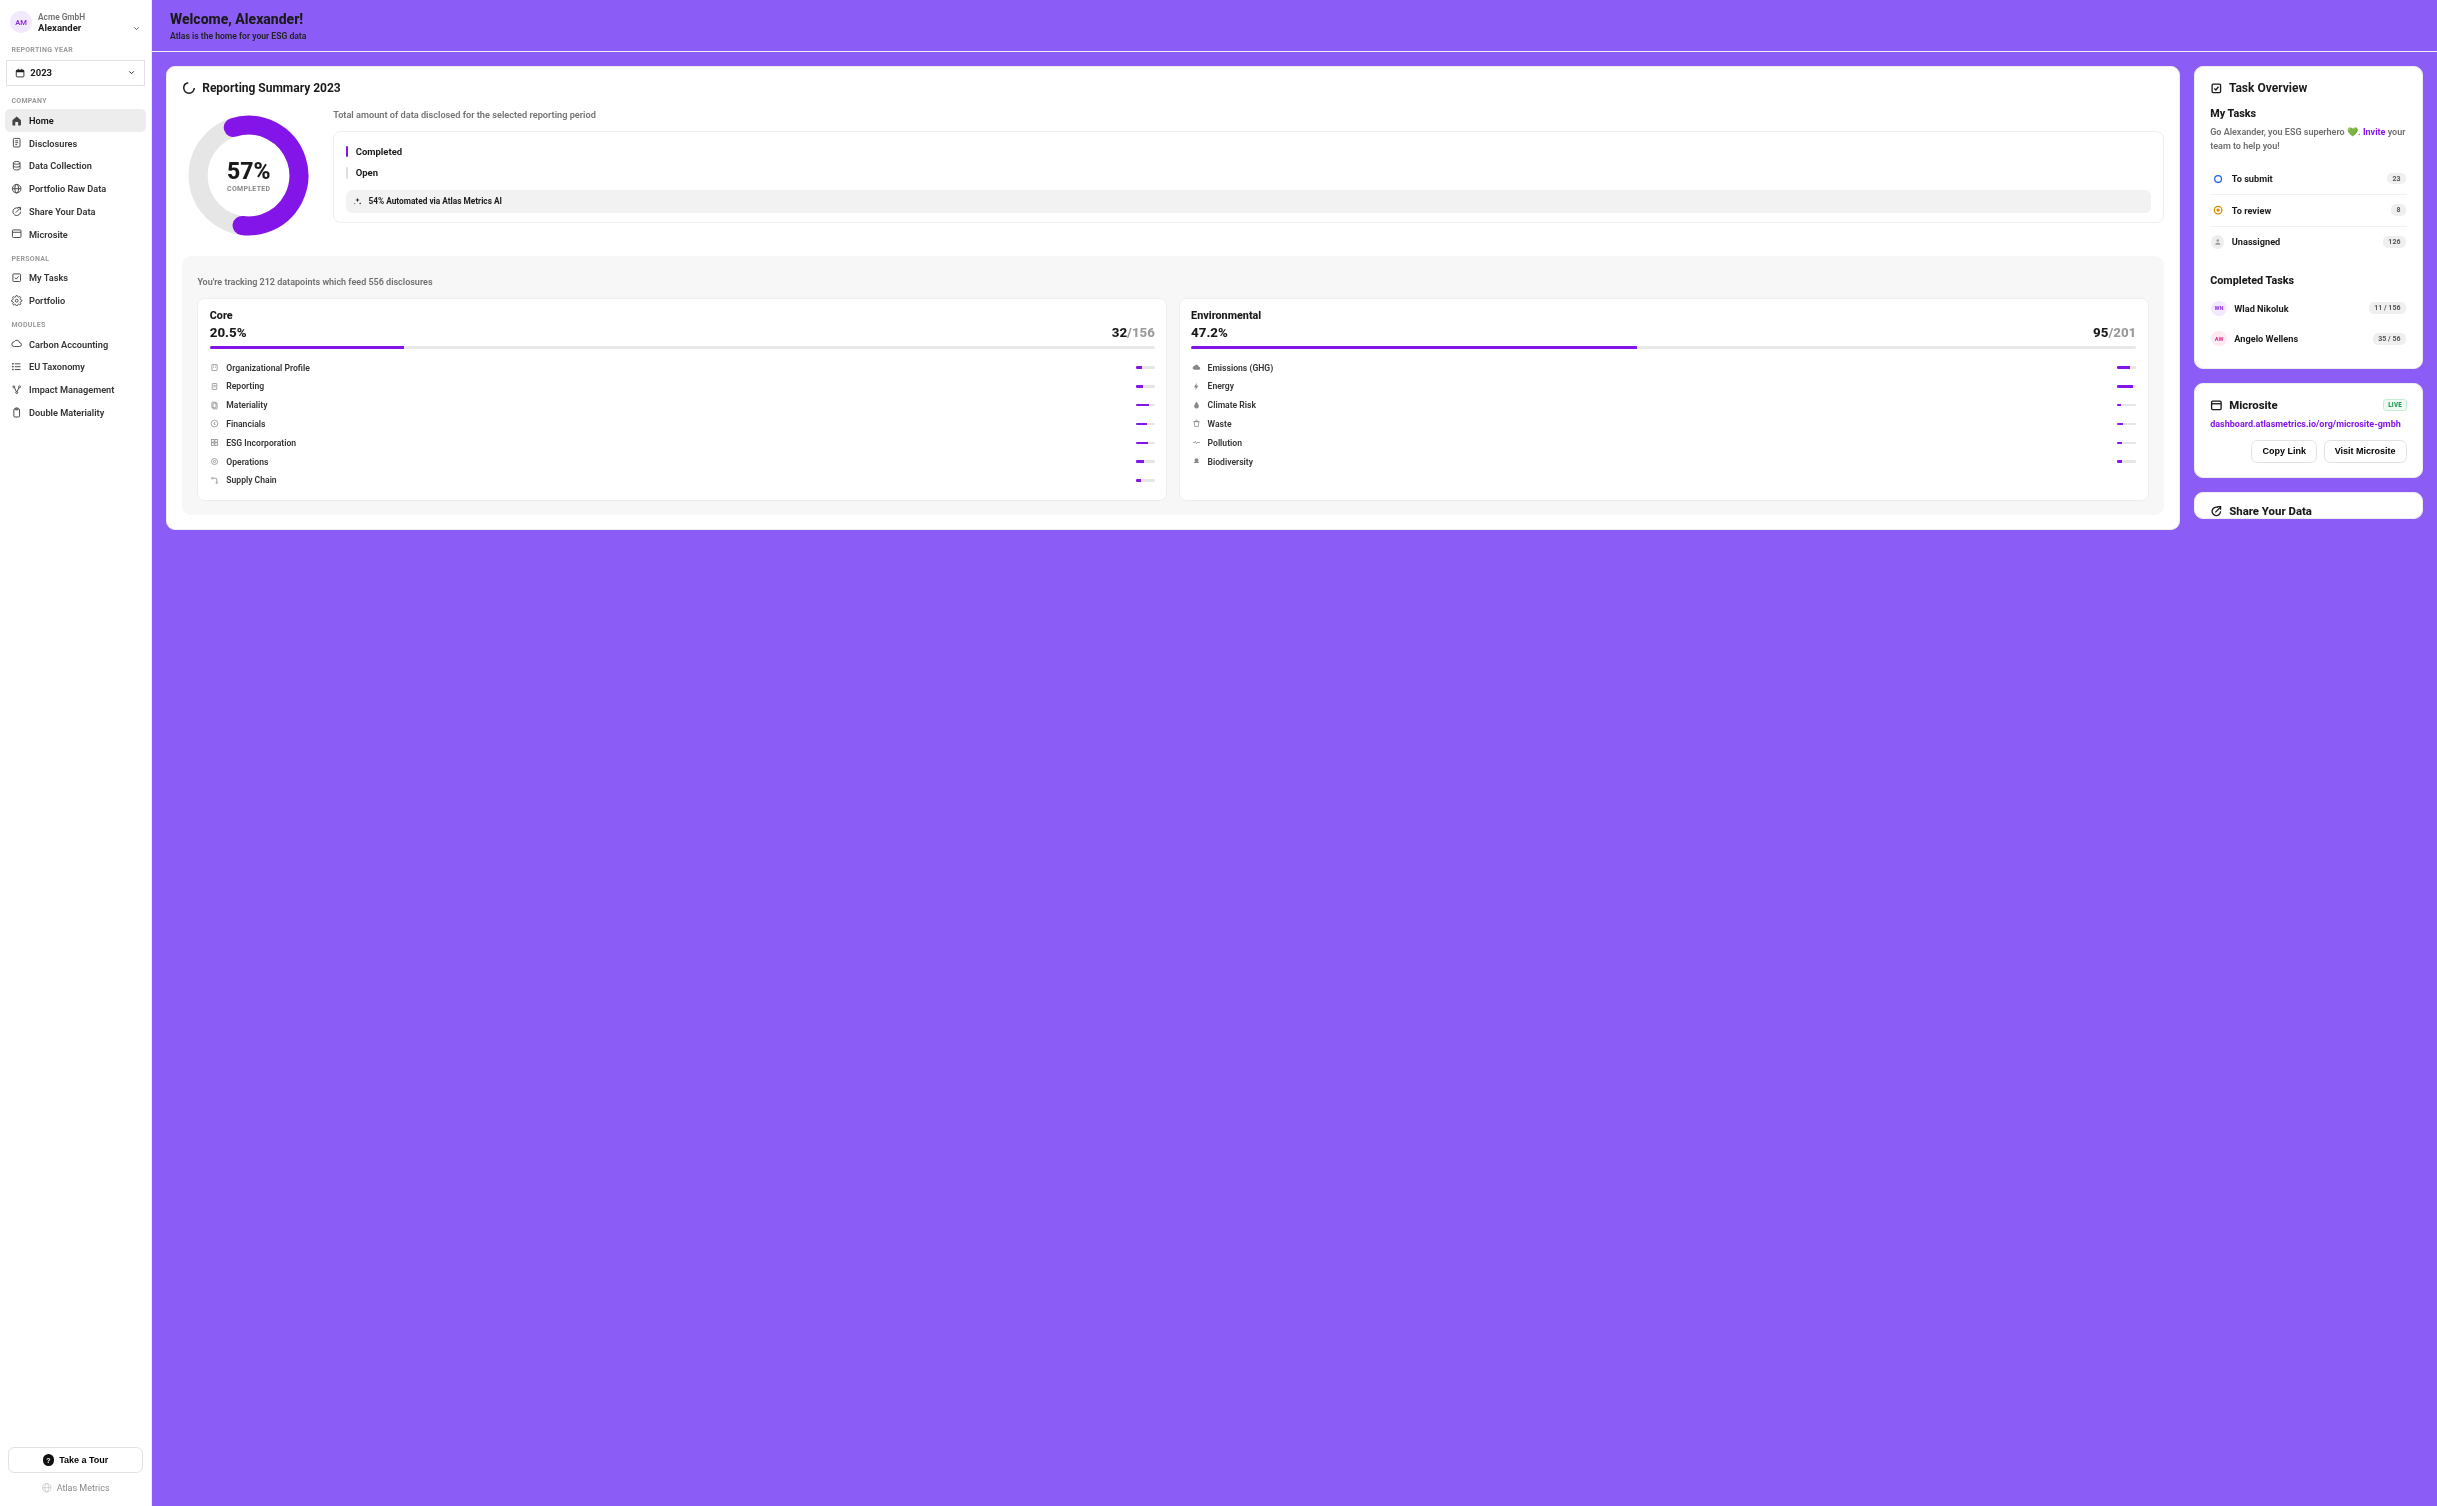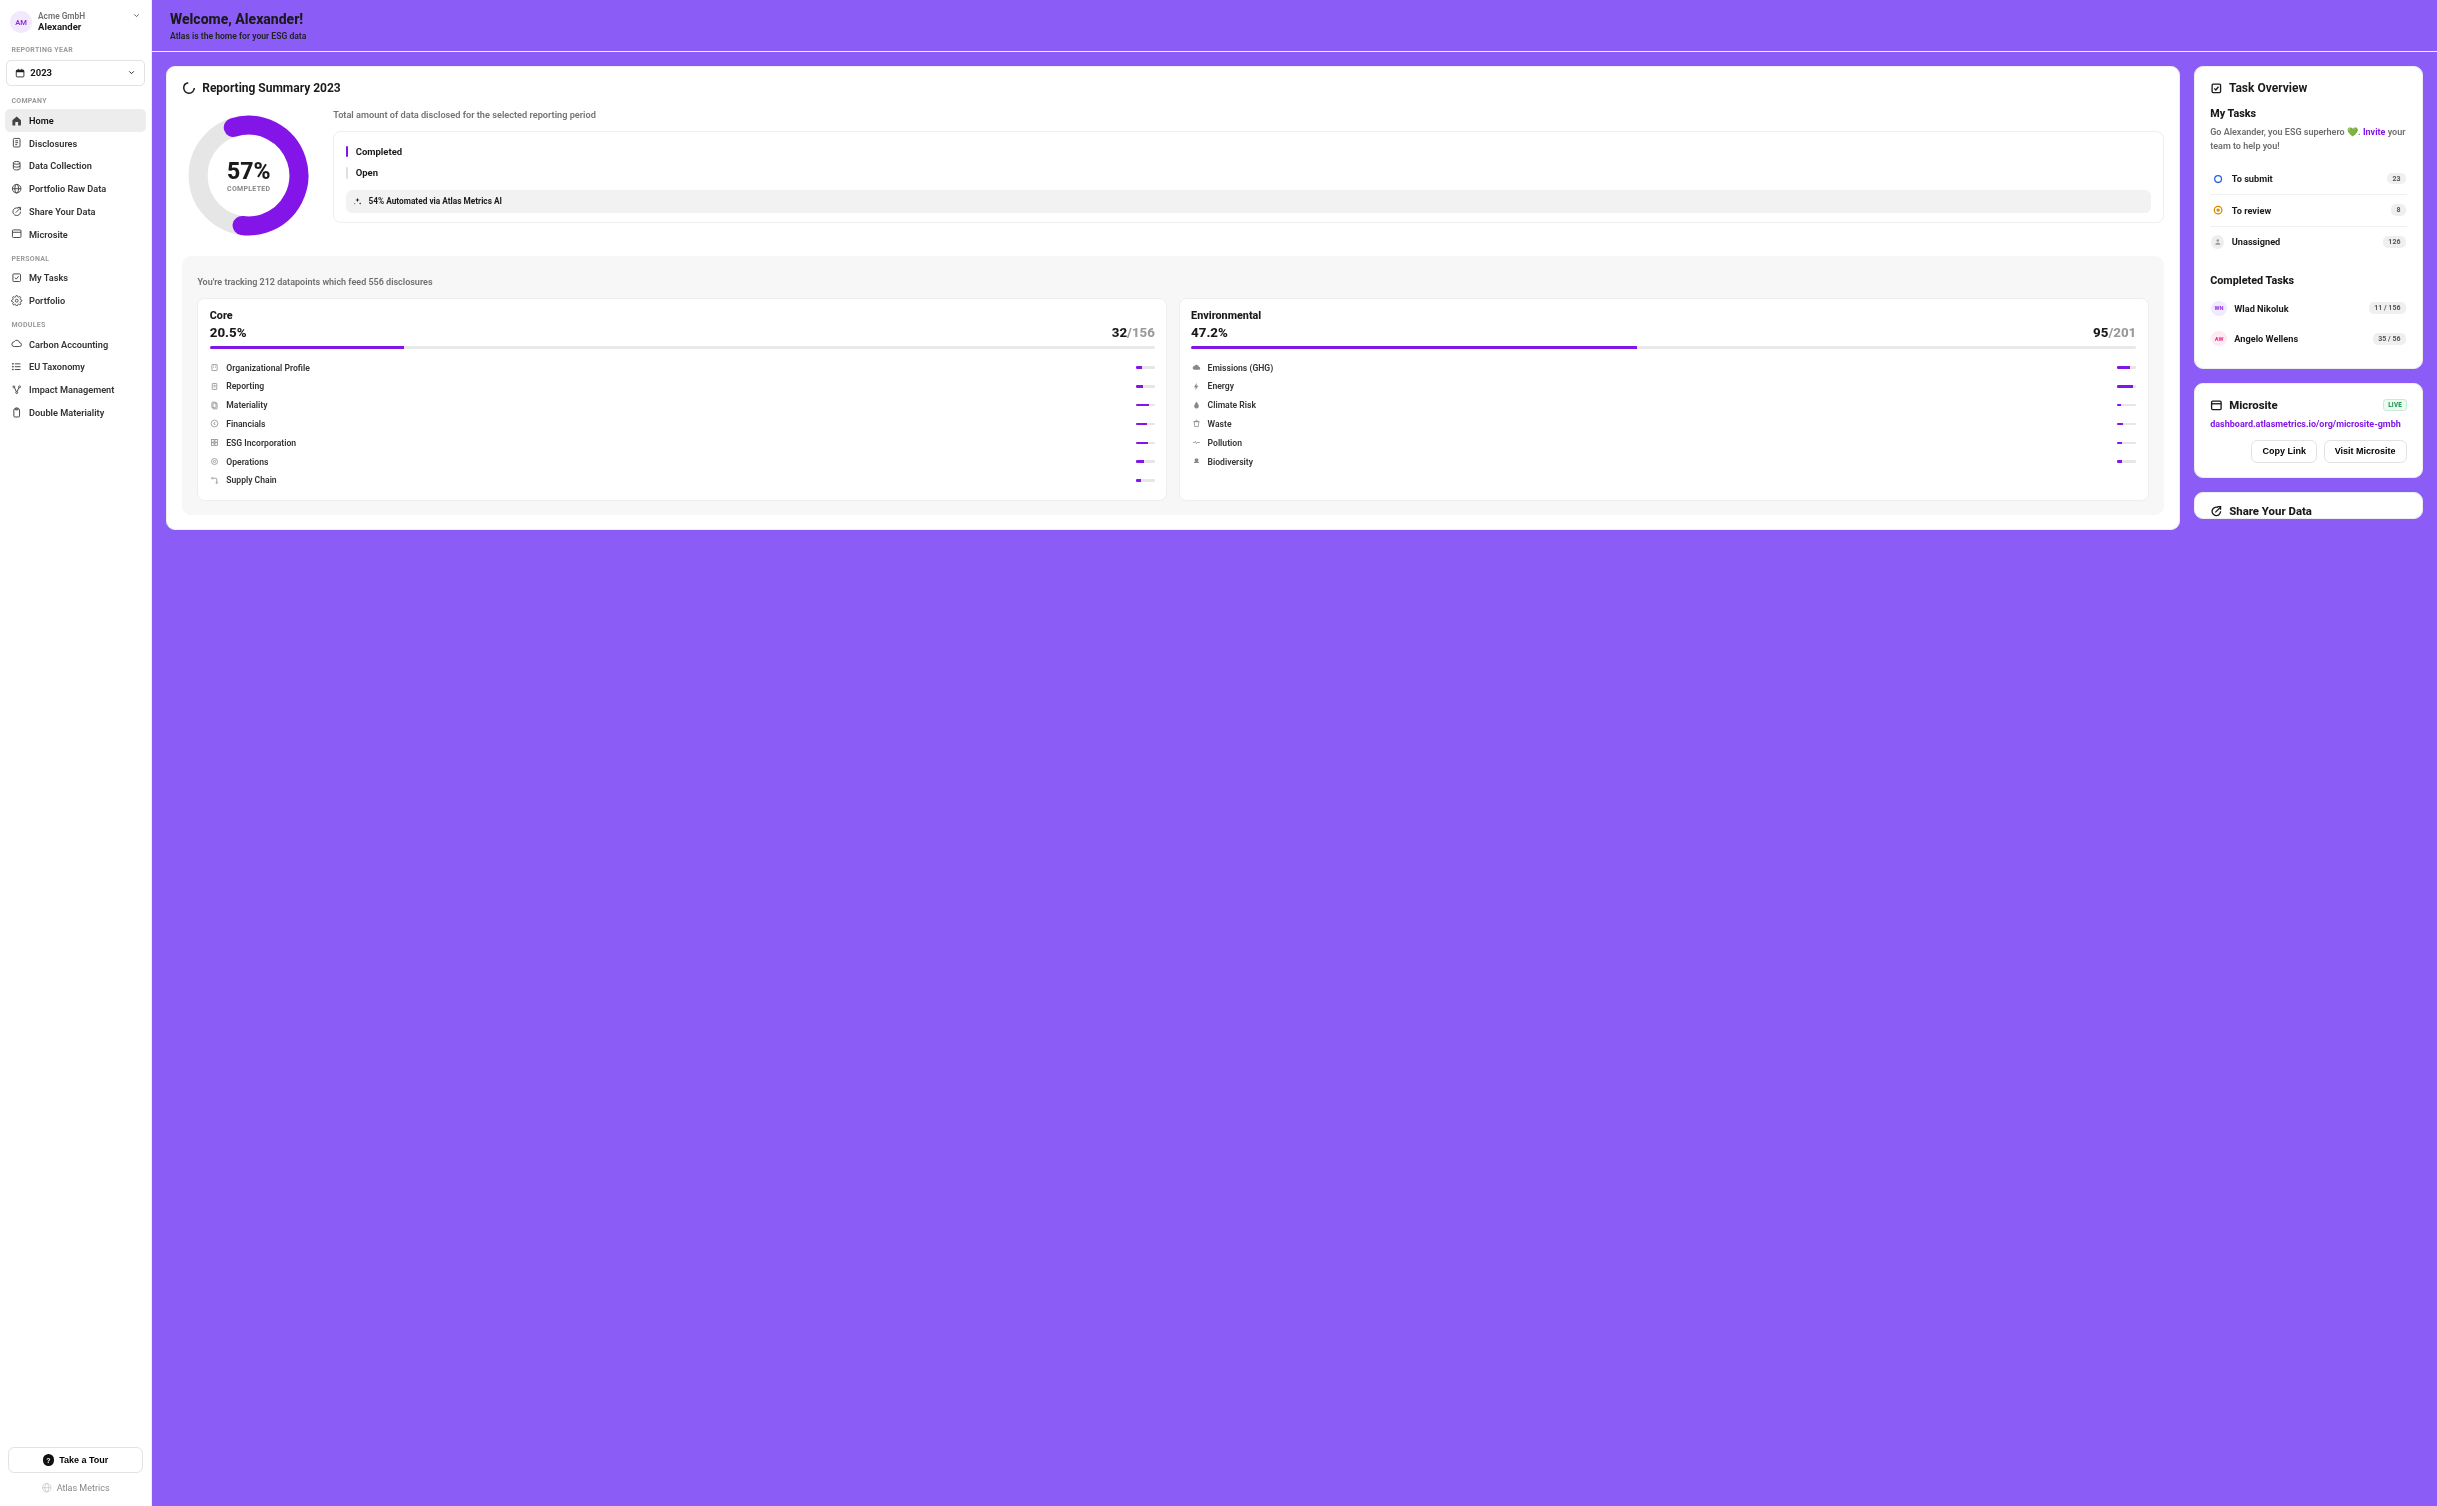--- a/index.html
+++ b/index.html
@@ -1,26 +1,26 @@
 <!DOCTYPE html>
 <html style="font-size:10.2px"><head>
 <meta charset="utf-8">
 <style>
 * { box-sizing: border-box; margin: 0; padding: 0; }
 body { font-family: -apple-system, BlinkMacSystemFont, "Segoe UI", Roboto, sans-serif; background: #fff; color: #1a1a1a; font-size: 9px; }
 .app { display: flex; height: 100vh; }
 .sidebar { width: 152px; flex-shrink: 0; border-right: 0.6px solid #eee; display: flex; flex-direction: column; padding: 7.6px 5.1px; overflow-y: auto; }
-.account { display: flex; align-items: flex-start; gap: 6.3px; padding: 3.8px 5.1px; cursor: pointer; }
+.account { display: flex; align-items: flex-end; gap: 6.3px; padding: 3.8px 5.1px; cursor: pointer; }
 .avatar-badge { width: 21.6px; height: 21.6px; border-radius: 50%; background: #f3e9ff; color: #8b2fd9; font-weight: 600; font-size: 7.6px; display: flex; align-items: center; justify-content: center; }
 .account-text { flex: 1; }
 .account-org { font-size: 8.3px; font-weight: 600; color: #707070; }
 .account-user { font-size: 9.5px; font-weight: 700; }
 .chev { color: #555; }
 .section-label { font-size: 7px; font-weight: 700; letter-spacing: 0.3px; color: #9a9a9a; padding: 9px 6.3px 3.8px; text-transform: uppercase; }
-.year-picker { display: flex; align-items: center; gap: 5.1px; border: 0.6px solid #e2e2e2; border-radius: 5px; padding: 6.3px 7.6px; margin: 2.5px 1.3px; cursor: pointer; font-weight: 700; font-size: 9.5px; }
+.year-picker { display: flex; align-items: center; gap: 5.1px; border: 0.6px solid #e2e2e2; border-radius: 0; padding: 6.3px 7.6px; margin: 2.5px 1.3px; cursor: pointer; font-weight: 700; font-size: 9.5px; }
 .year-picker .spacer { flex: 1; }
 .nav-item { display: flex; align-items: center; gap: 6.3px; padding: 5.7px 6.3px; border-radius: 5.1px; cursor: pointer; font-weight: 600; font-size: 9.2px; color: #333; }
 .nav-item.active { background: #ededed; color: #111; }
 .nav-icon { width: 11.4px; height: 11.4px; display: flex; align-items: center; justify-content: center; color: #444; }
 .side-footer { margin-top: auto; padding: 5.1px 2.5px 2.5px; }
 .tour-btn { width: 100%; border: 0.6px solid #e2e2e2; border-radius: 6.3px; background: #fff; padding: 6.3px 7.6px; font-weight: 700; font-size: 9px; display: flex; align-items: center; gap: 5.1px; justify-content: center; cursor: pointer; }
 .tour-btn .q { width: 11.4px; height: 11.4px; border-radius: 50%; background: #111; color: #fff; font-size: 7px; display: flex; align-items: center; justify-content: center; }
 .brand { text-align: center; color: #888; font-size: 9px; padding: 9px 0 2.5px; display:flex; align-items:center; justify-content:center; gap:3.8px;}
 .brand svg { opacity:.5;}
 .main { flex: 1; overflow-y: auto; background: #8b5cf6; }

